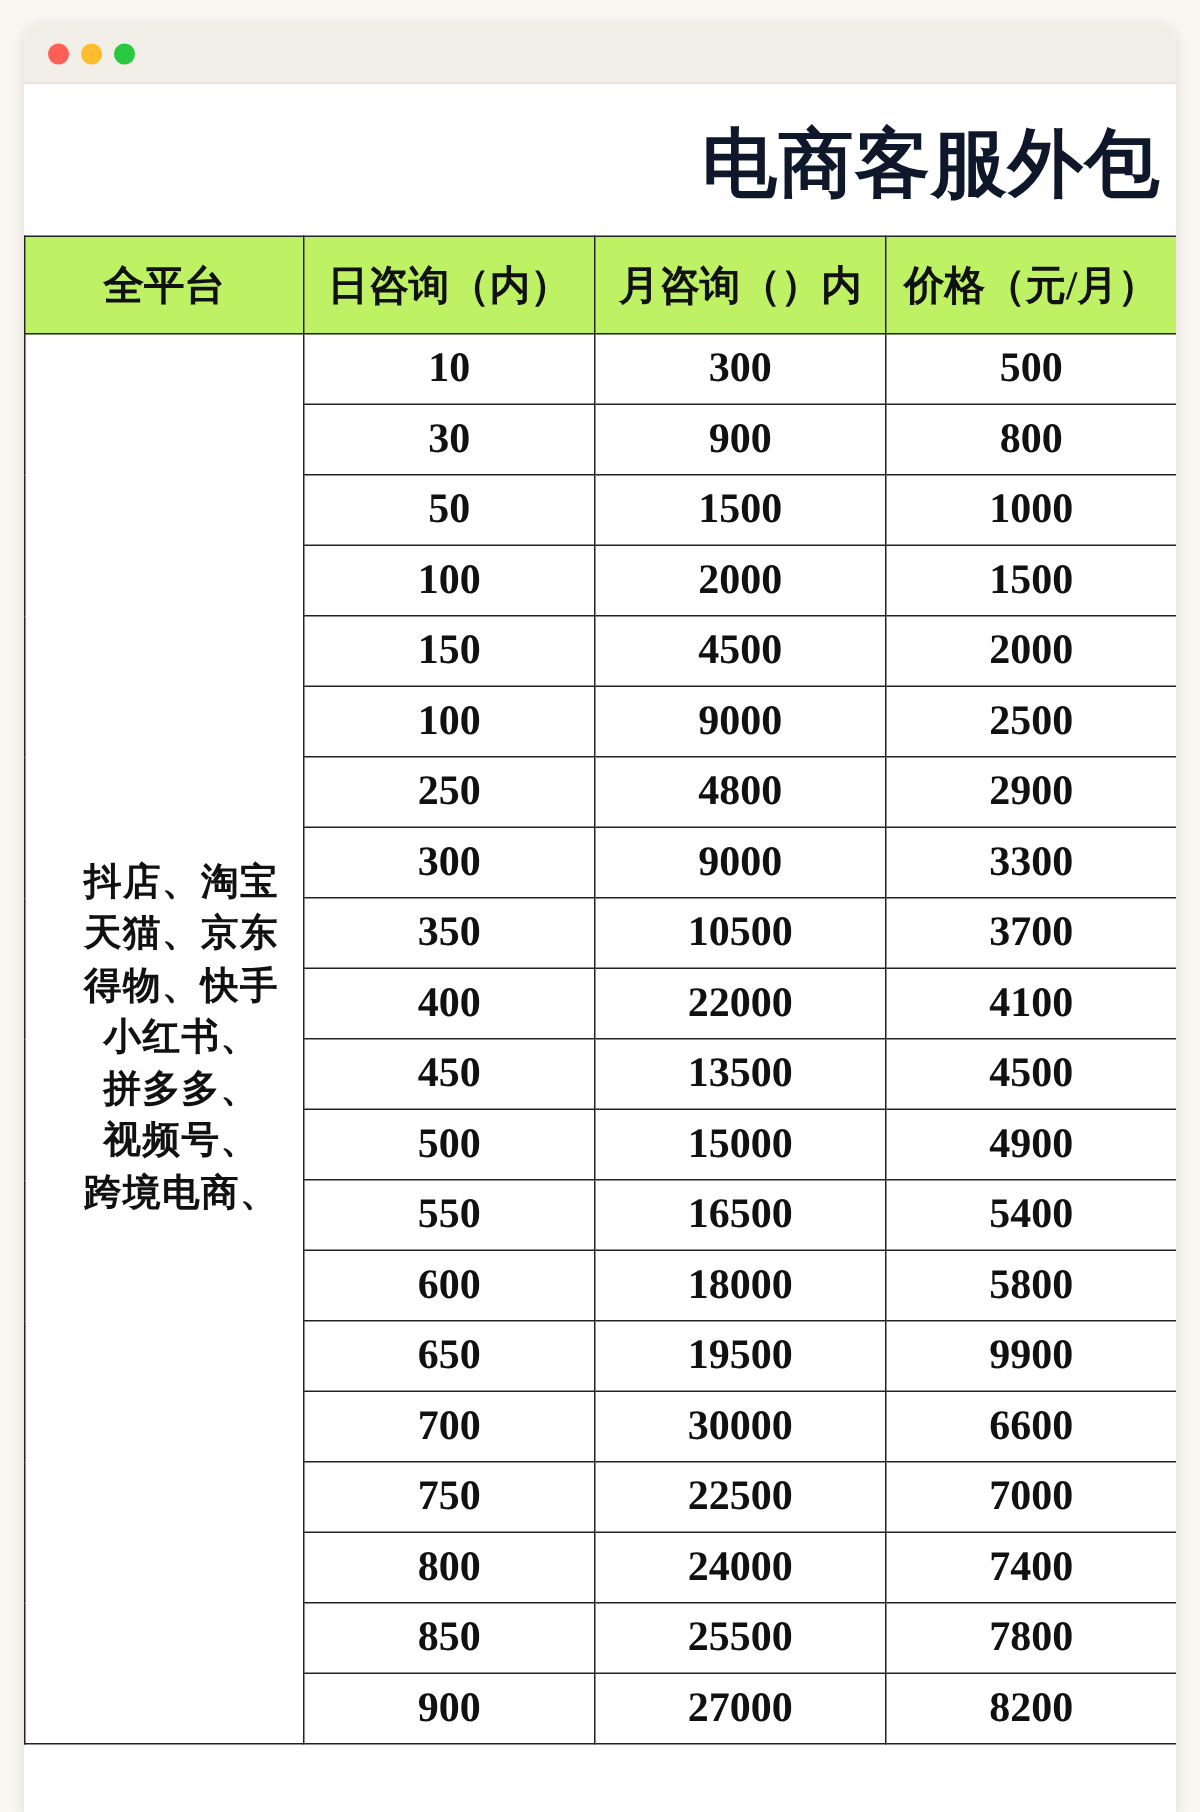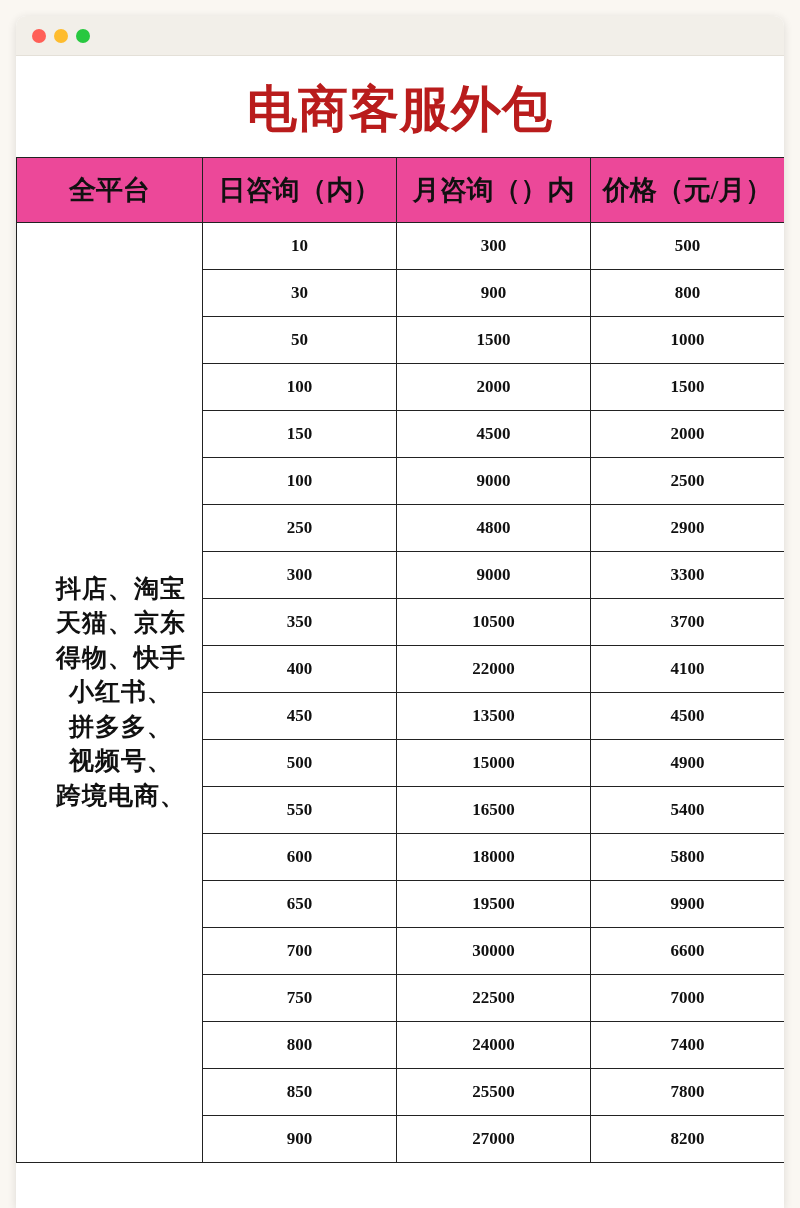--- a/index.html
+++ b/index.html
@@ -40,23 +40,23 @@
     margin-right: 8px;
   }
   .dot-close { background: #ff5f57; }
   .dot-min { background: #febc2e; }
   .dot-max { background: #28c840; }
 
   .content {
     padding: 0;
   }
   .heading {
-    text-align: center;
+    text-align: right;
     font-weight: bold;
-    color: #b91c1c;
+    color: #0f172a;
     letter-spacing: 1px;
     line-height: 1.18;
     padding: 24px 10px 18px 10px;
   }
   .heading .line1 {
     font-size: 50px;
     display: block;
   }
   .heading .line2 {
     font-size: 50px;
@@ -69,41 +69,41 @@
     width: 768px;
     table-layout: fixed;
   }
   table.price th, table.price td {
     border: 1px solid #222;
     text-align: center;
     font-weight: bold;
     color: #111;
   }
   table.price thead th {
-    background: #ec4899;
+    background: #bef264;
     font-size: 27px;
     height: 64px;
     padding: 0 2px;
     white-space: nowrap;
   }
   col.c1 { width: 186px; }
   col.c2 { width: 194px; }
   col.c3 { width: 194px; }
   col.c4 { width: 194px; }
 
   td.platforms {
     font-size: 25px;
     line-height: 1.38;
     text-align: left;
     padding-left: 24px;
     vertical-align: middle;
     letter-spacing: 1px;
   }
   tbody td.num {
-    font-size: 17px;
+    font-size: 28px;
     height: 46px;
     padding: 0;
   }
 </style>
 </head>
 <body>
 
 <div class="window">
 
   <div class="titlebar">

